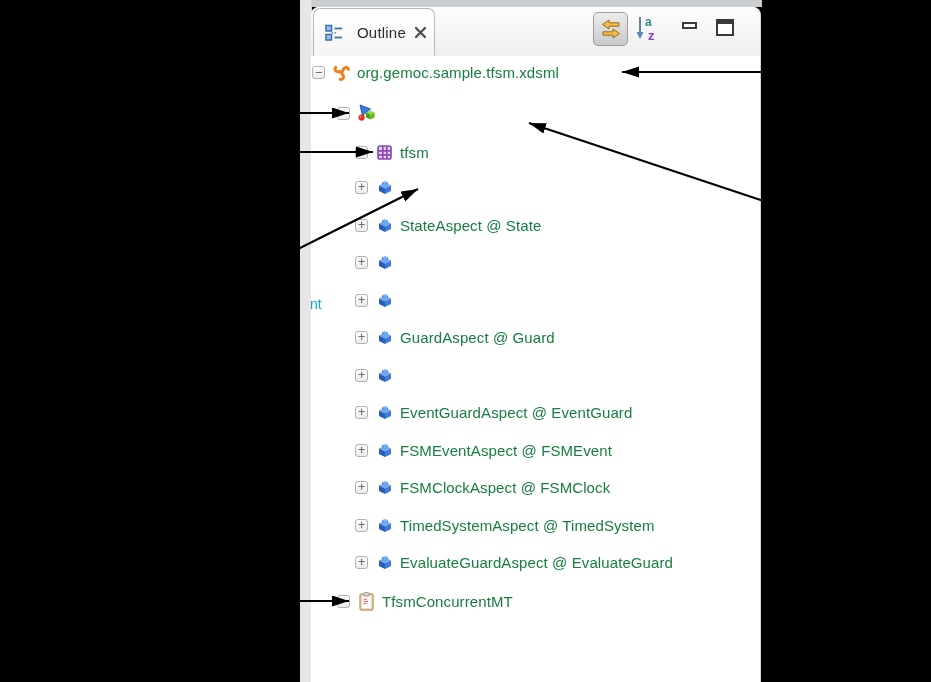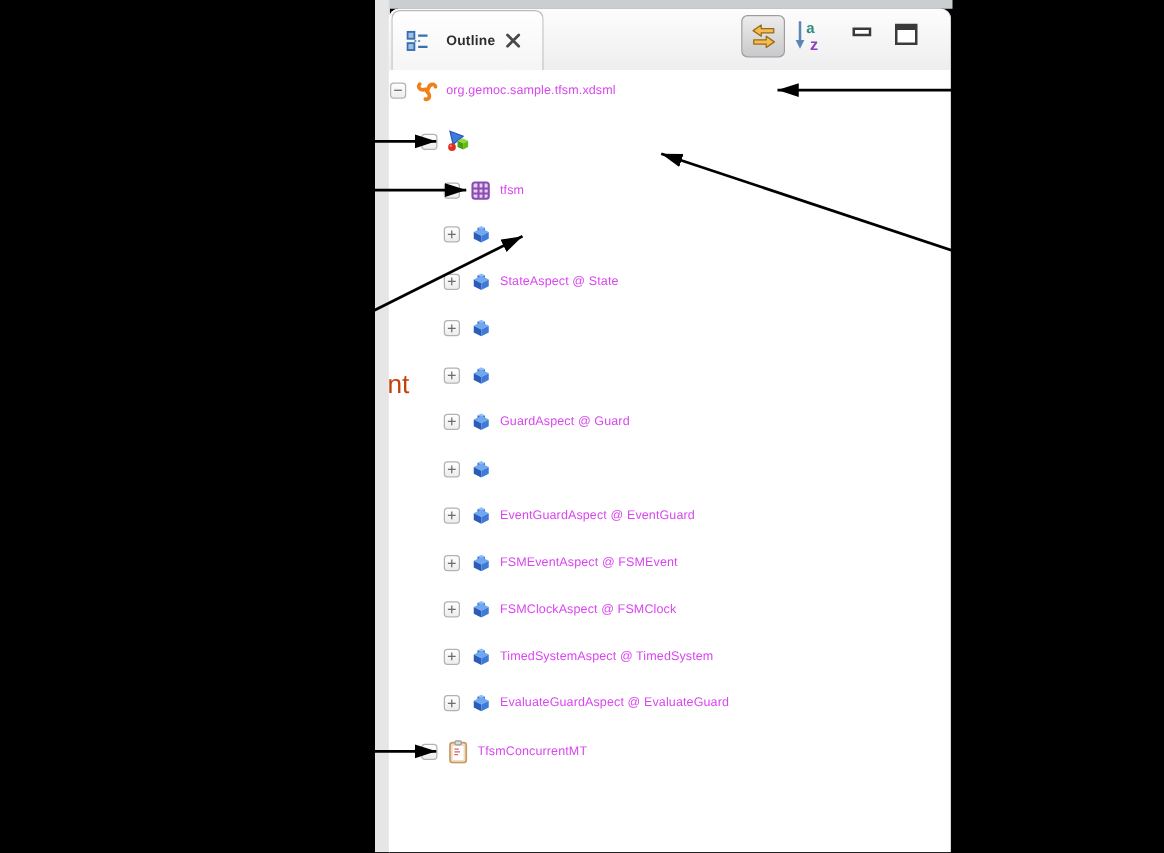--- a/index.html
+++ b/index.html
@@ -11,45 +11,45 @@
   #left-gutter{position:absolute;left:300px;top:0;width:11px;height:682px;background:#e6e6e7;border-right:1px solid #d6d6d8;}
 
   
   #panel{position:absolute;left:311px;top:7px;width:450px;height:675px;background:#fff;
          border-radius:8px 8px 0 0;border-right:1px solid #d2d2d4;box-sizing:border-box;}
   #tabbar{position:absolute;left:0;top:0;width:100%;height:49px;
           background:linear-gradient(#fdfdfd,#eeeeef);border-radius:8px 8px 0 0;}
   #tab{position:absolute;left:2px;top:1px;width:122px;height:48px;box-sizing:border-box;
        background:linear-gradient(#ffffff,#f5f5f6);border:1px solid #b9b9bc;border-bottom:none;
        border-radius:7px 7px 0 0;display:flex;align-items:center;padding:0 10px;gap:8px;}
-  #tab .tab-label{font-size:11px;font-weight:bold;color:#2c2c2e;letter-spacing:.2px;}
+  #tab .tab-label{font-size:15px;font-weight:normal;color:#2c2c2e;letter-spacing:.2px;}
   #tab .tab-close{display:flex;align-items:center;cursor:pointer;}
 
   
   .tb-btn-pressed{position:absolute;left:593px;top:12px;width:35px;height:34px;box-sizing:border-box;
       background:linear-gradient(#ececec,#c9c9cb);border:1px solid #9d9da0;border-radius:5px;
       display:flex;align-items:center;justify-content:center;}
   .tb-sort{position:absolute;left:634px;top:13px;}
   .tb-min{position:absolute;left:682px;top:22px;width:15px;height:7px;box-sizing:border-box;
       border:2px solid #3a3a3a;background:#fff;}
   .tb-max{position:absolute;left:716px;top:19px;width:18px;height:17px;box-sizing:border-box;
       border:2px solid #3a3a3a;border-top-width:5px;background:#fff;}
 
   
   .tree-row{position:absolute;height:28px;display:flex;align-items:center;}
   .ebox{width:13px;height:13px;box-sizing:border-box;border:1px solid #b2b2b6;border-radius:3px;
         background:linear-gradient(#ffffff,#ededee);color:#6d6d70;font-size:12px;line-height:10px;
         display:flex;align-items:center;justify-content:center;margin-right:7px;flex:none;
         font-family:"DejaVu Sans Mono",monospace;}
   .icon-slot{width:19px;height:19px;margin-right:6px;flex:none;display:flex;align-items:center;justify-content:center;}
-  .row-label{font-size:10px;color:#d946ef;white-space:nowrap;letter-spacing:.1px;}
+  .row-label{font-size:15px;color:#15803d;white-space:nowrap;letter-spacing:.1px;}
 
   
   #anno{position:absolute;left:0;top:0;width:931px;height:682px;pointer-events:none;z-index:5;}
-  #partial-label{position:absolute;left:310px;top:296px;z-index:4;font-size:21px;color:#c2410c;}
+  #partial-label{position:absolute;left:310px;top:296px;z-index:4;font-size:14px;color:#0ea5e9;}
 </style>
 </head>
 <body>
 
 <div id="stage">
 
   <div id="top-strip"></div>
   <div id="left-gutter"></div>
 
   <div id="panel">

